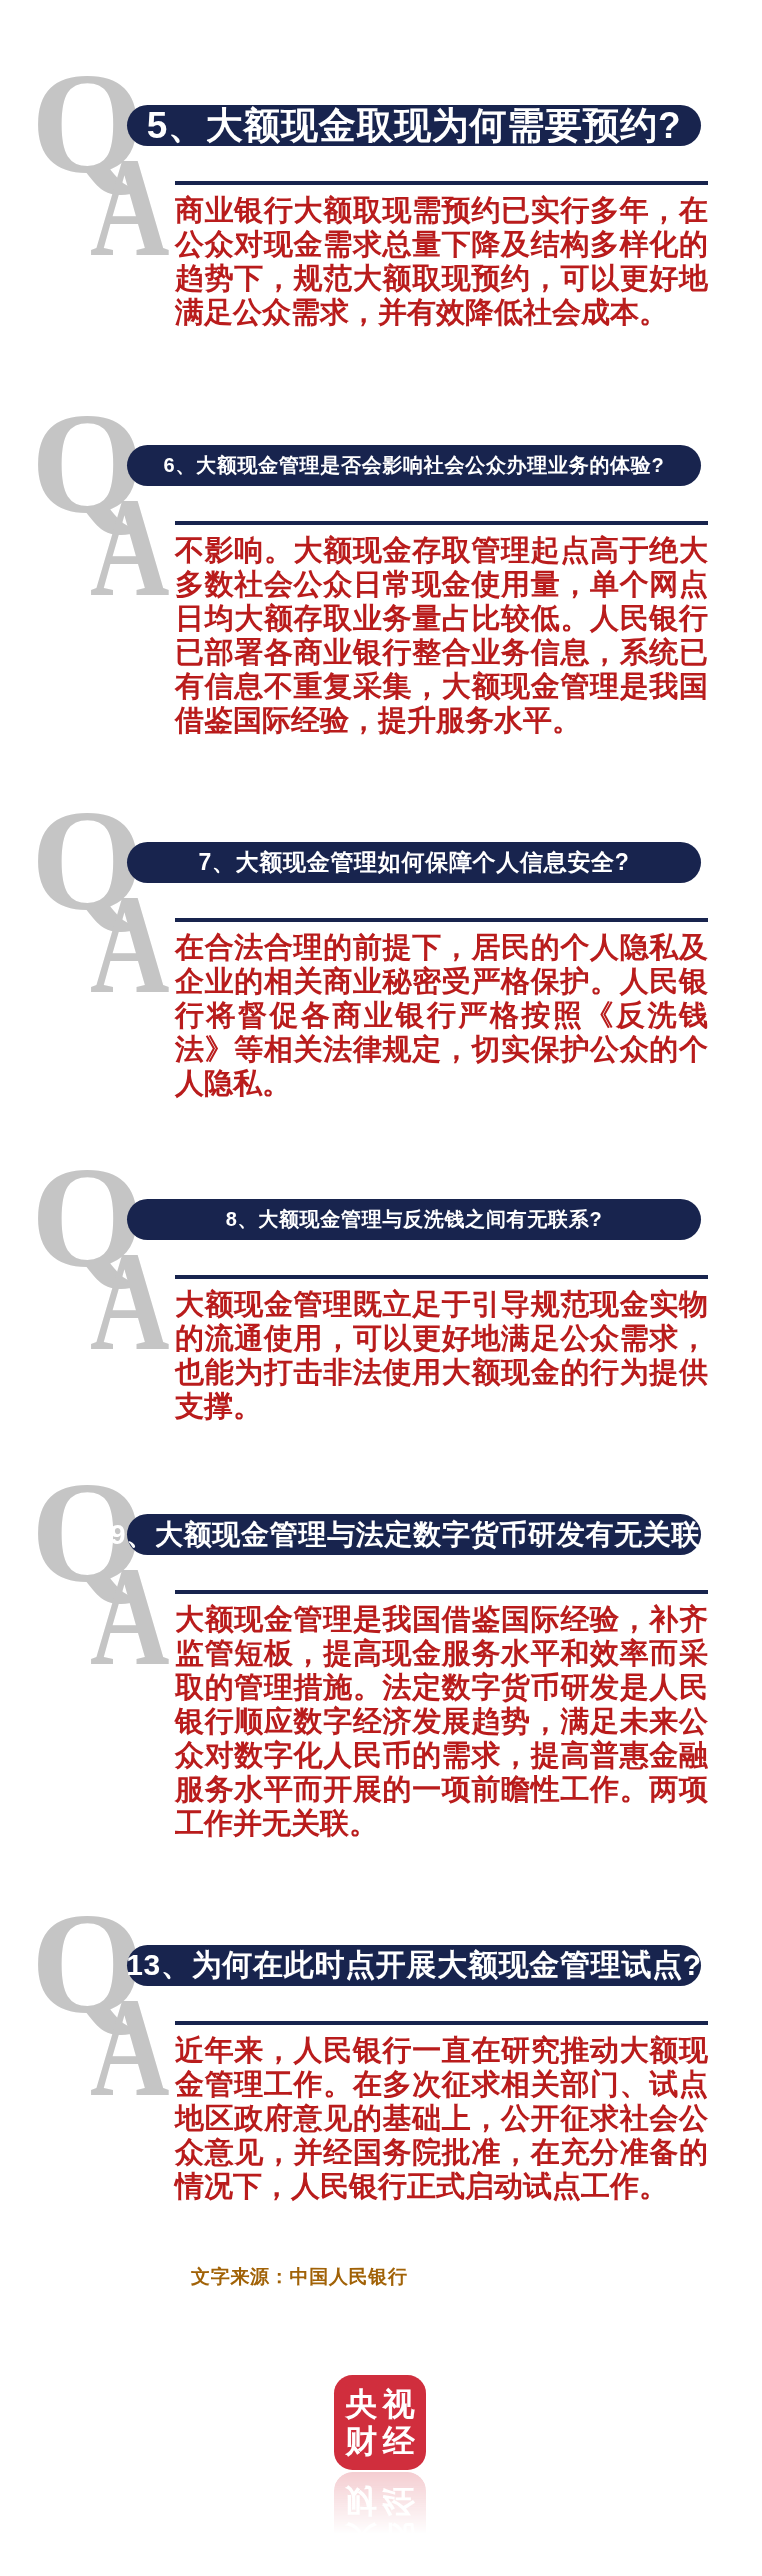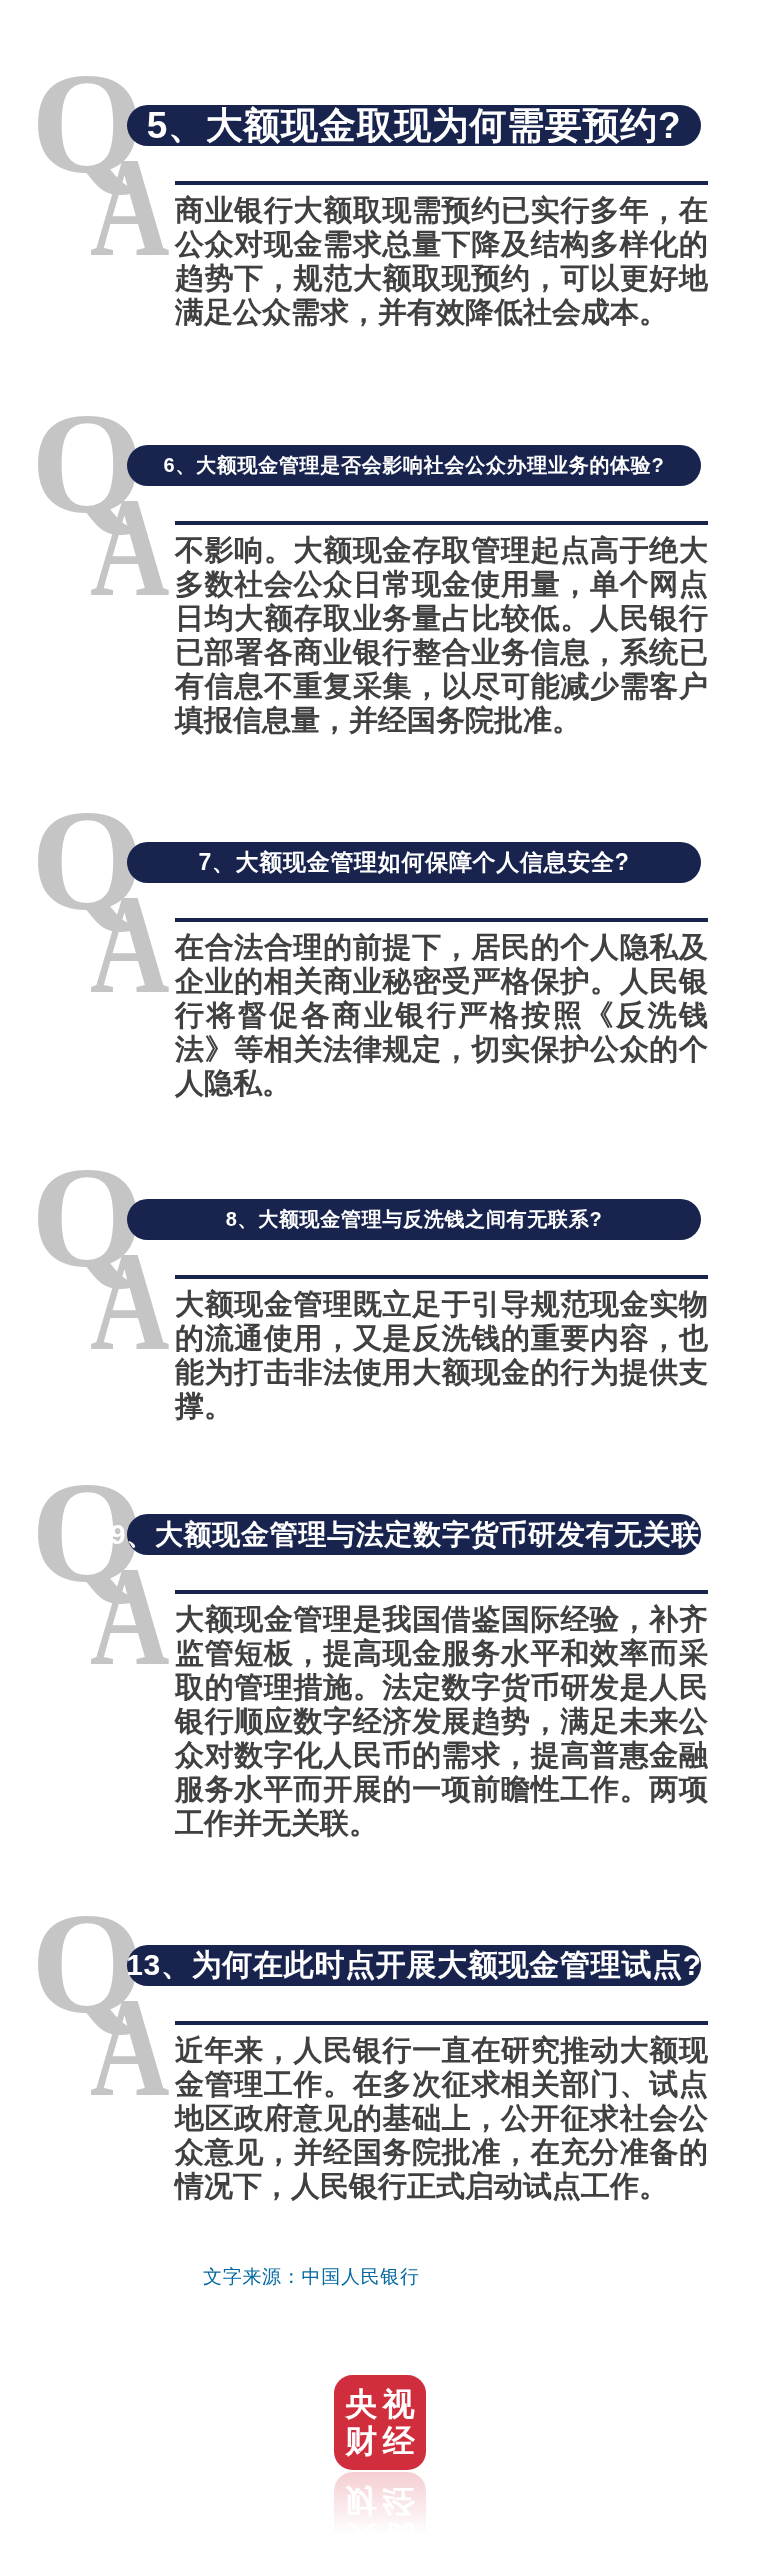--- a/index.html
+++ b/index.html
@@ -36,27 +36,27 @@
   .sec3 .bar-text{font-size:23px}
   .sec4 .bar-text{font-size:20px}
   .sec5 .bar-text{font-size:28px}
   .sec6 .bar-text{font-size:30px}
 
   .rule{position:absolute;left:175px;top:76px;width:533px;height:4.2px;
         background:#18244e;z-index:2;}
 
   .body-text{
     position:absolute;left:175px;top:88px;width:533px;z-index:2;
-    font-size:29px;line-height:34px;font-weight:bold;color:#404040;
+    font-size:29px;line-height:34px;font-weight:bold;color:#b91c1c;
     text-align:justify;letter-spacing:0;
   }
 
   .footer-source{
     position:absolute;left:191px;top:2264px;z-index:2;
-    font-size:19px;font-weight:normal;color:#0369a1;letter-spacing:0.7px;margin-left:12px;
+    font-size:19px;font-weight:bold;color:#a16207;letter-spacing:0.7px;
   }
 
   .logo,.logo-reflect{
     position:absolute;left:334px;width:92px;height:95px;
     background:#d02e3d;border-radius:18.4px;
     display:grid;grid-template-columns:1fr 1fr;place-items:center;
     box-sizing:border-box;padding:10px 8.5px;
   }
   .logo{top:2375px;z-index:3;}
   .logo span,.logo-reflect span{
@@ -87,21 +87,21 @@
 
   <div class="sec sec2">
     <div class="wm">
       <span class="wq">Q</span>
       <span class="wa">A</span>
     </div>
     <div class="bar">
       <span class="bar-text">6、大额现金管理是否会影响社会公众办理业务的体验?</span>
     </div>
     <div class="rule"></div>
-    <div class="body-text">不影响。大额现金存取管理起点高于绝大多数社会公众日常现金使用量，单个网点日均大额存取业务量占比较低。人民银行已部署各商业银行整合业务信息，系统已有信息不重复采集，以尽可能减少需客户填报信息量，并经国务院批准。</div>
+    <div class="body-text">不影响。大额现金存取管理起点高于绝大多数社会公众日常现金使用量，单个网点日均大额存取业务量占比较低。人民银行已部署各商业银行整合业务信息，系统已有信息不重复采集，大额现金管理是我国借鉴国际经验，提升服务水平。</div>
   </div>
 
   <div class="sec sec3">
     <div class="wm">
       <span class="wq">Q</span>
       <span class="wa">A</span>
     </div>
     <div class="bar">
       <span class="bar-text">7、大额现金管理如何保障个人信息安全?</span>
     </div>
@@ -111,21 +111,21 @@
 
   <div class="sec sec4">
     <div class="wm">
       <span class="wq">Q</span>
       <span class="wa">A</span>
     </div>
     <div class="bar">
       <span class="bar-text">8、大额现金管理与反洗钱之间有无联系?</span>
     </div>
     <div class="rule"></div>
-    <div class="body-text">大额现金管理既立足于引导规范现金实物的流通使用，又是反洗钱的重要内容，也能为打击非法使用大额现金的行为提供支撑。</div>
+    <div class="body-text">大额现金管理既立足于引导规范现金实物的流通使用，可以更好地满足公众需求，也能为打击非法使用大额现金的行为提供支撑。</div>
   </div>
 
   <div class="sec sec5">
     <div class="wm">
       <span class="wq">Q</span>
       <span class="wa">A</span>
     </div>
     <div class="bar">
       <span class="bar-text">9、大额现金管理与法定数字货币研发有无关联?</span>
     </div>

